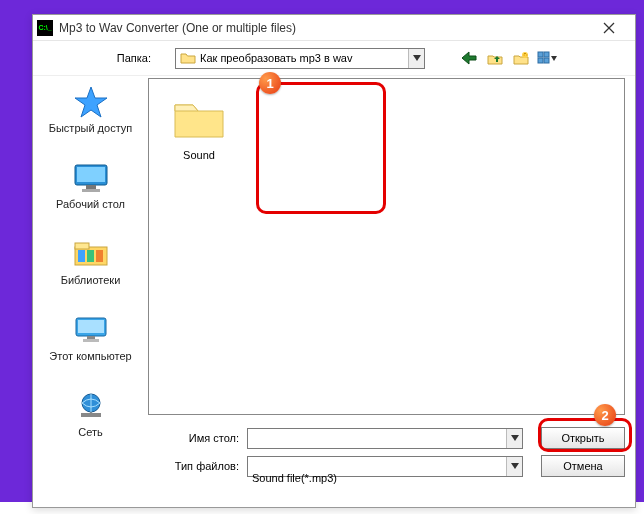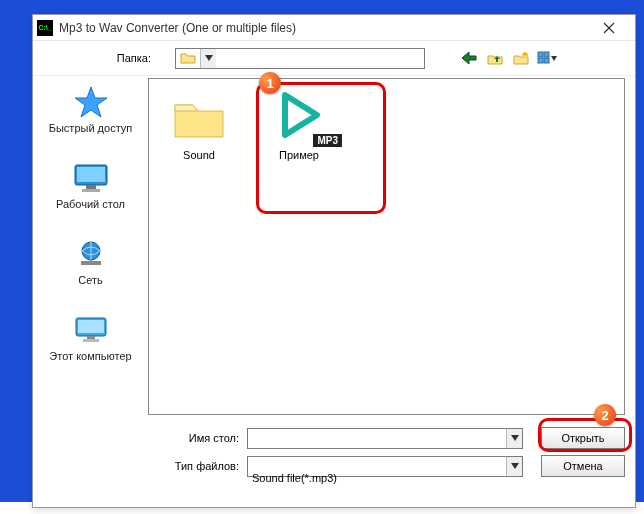--- a/index.html
+++ b/index.html
@@ -8,21 +8,21 @@
     font-size: 11px;
     background: #fff;
     width: 644px;
     height: 514px;
     overflow: hidden;
   }
   .canvas {
     position: relative;
     width: 644px;
     height: 502px;
-    background: #1d4ed8;
+    background: #6d28d9;
   }
   .window {
     position: absolute;
     left: 32px; top: 14px;
     width: 604px; height: 494px;
     border: 1px solid #999;
     background: #fff;
     box-shadow: 0 2px 8px rgba(0,0,0,0.15);
   }
   
@@ -160,20 +160,21 @@
         </svg>
       </div>
     </div>
 
     <div class="folderbar">
       <div class="lbl">Папка:</div>
       <div class="dropdown">
         <svg class="fld-icon" viewBox="0 0 16 16">
           <path d="M1 4 h5 l1.5 2 H15 v7 H1 z" fill="#ffe28a" stroke="#caa63f"></path>
         </svg>
+        <div class="fval">Как преобразовать mp3 в wav</div>
         <div class="caret">
           <svg width="8" height="6" viewBox="0 0 8 6">
               <path d="M0 0 L8 0 L4 6 Z" fill="#333"></path>
             </svg>
         </div>
       </div>
       <div class="toolbar">
         <div class="tbtn">
           <svg width="16" height="14" viewBox="0 0 16 14">
             <path d="M8 1 L1 7 L8 13 L8 9 L15 9 L15 5 L8 5 Z" fill="#1e7a2f" stroke="#0d4d19"></path>
@@ -221,66 +222,69 @@
             <svg width="36" height="30" viewBox="0 0 36 30">
               <rect x="2" y="2" width="32" height="20" rx="2" fill="#2a8fd6" stroke="#0f5a91"></rect>
               <rect x="4" y="4" width="28" height="15" fill="#7fd0ff"></rect>
               <rect x="13" y="22" width="10" height="4" fill="#777"></rect>
               <rect x="9" y="26" width="18" height="3" fill="#aaa"></rect>
             </svg>
           </div>
           <div class="plabel">Рабочий стол</div>
         </div>
 
+        <div class="place">
+          <div class="pic">
+            <svg width="38" height="30" viewBox="0 0 38 30">
+              <rect x="3" y="8" width="32" height="18" fill="#ffd766" stroke="#caa63f"></rect>
+              <rect x="3" y="4" width="14" height="6" fill="#ffe790" stroke="#caa63f"></rect>
+              <rect x="6" y="11" width="7" height="12" fill="#3da2ff"></rect>
+              <rect x="15" y="11" width="7" height="12" fill="#3ac27b"></rect>
+              <rect x="24" y="11" width="7" height="12" fill="#f08030"></rect>
+            </svg>
+          </div>
+          <div class="plabel">Библиотеки</div>
+        </div>
+
+        <div class="place">
+          <div class="pic">
+            <svg width="36" height="30" viewBox="0 0 36 30">
+              <rect x="3" y="3" width="30" height="18" rx="2" fill="#3aa5e8" stroke="#1968a3"></rect>
+              <rect x="5" y="5" width="26" height="13" fill="#a9e0ff"></rect>
+              <rect x="14" y="21" width="8" height="3" fill="#888"></rect>
+              <rect x="10" y="24" width="16" height="3" fill="#bbb"></rect>
+            </svg>
+          </div>
+          <div class="plabel">Этот компьютер</div>
+        </div>
 
         <div class="place">
           <div class="pic">
             <svg width="36" height="30" viewBox="0 0 36 30">
               <circle cx="18" cy="12" r="9" fill="#2f8fd8" stroke="#145a93"></circle>
               <path d="M9 12 Q18 4 27 12 Q18 20 9 12 M18 3 L18 21" stroke="#a9e0ff" fill="none"></path>
               <rect x="8" y="22" width="20" height="4" fill="#888"></rect>
               <line x1="18" y1="21" x2="18" y2="22" stroke="#555"></line>
             </svg>
           </div>
           <div class="plabel">Сеть</div>
-        </div>
-
-        <div class="place">
-          <div class="pic">
-            <svg width="36" height="30" viewBox="0 0 36 30">
-              <rect x="3" y="3" width="30" height="18" rx="2" fill="#3aa5e8" stroke="#1968a3"></rect>
-              <rect x="5" y="5" width="26" height="13" fill="#a9e0ff"></rect>
-              <rect x="14" y="21" width="8" height="3" fill="#888"></rect>
-              <rect x="10" y="24" width="16" height="3" fill="#bbb"></rect>
-            </svg>
-          </div>
-          <div class="plabel">Этот компьютер</div>
         </div>
       </div>
 
       <div class="filelist">
         <div class="file-item">
           <div class="ficon">
             <svg width="54" height="48" viewBox="0 0 54 48">
               <path d="M3 12 h18 l5 6 h25 v26 H3 z" fill="#ffe58a" stroke="#d9bb55"></path>
               <path d="M3 12 h18 l5 6 H3 z" fill="#fff0b8" stroke="#d9bb55"></path>
             </svg>
           </div>
           <div class="flabel">Sound</div>
         </div>
 
-        <div class="file-item">
-          <div class="ficon" style="position:relative;">
-            <svg width="56" height="56" viewBox="0 0 56 56">
-              <path d="M14 6 L46 26 L14 46 Z" fill="none" stroke="#17b3a1" stroke-width="6" stroke-linejoin="round"></path>
-            </svg>
-            <div style="position:absolute; right:-3px; bottom:-2px; background:#222; color:#fff; font-size:10px; font-weight:bold; padding:1px 4px;">MP3</div>
-          </div>
-          <div class="flabel">Пример</div>
-        </div>
       </div>
     </div>
 
     <div class="bottom">
       <div class="row">
         <div class="rlabel">Имя стол:</div>
         <div class="rctl">
           <div class="rval"></div>
           <div class="caret">
             <svg width="8" height="6" viewBox="0 0 8 6">

